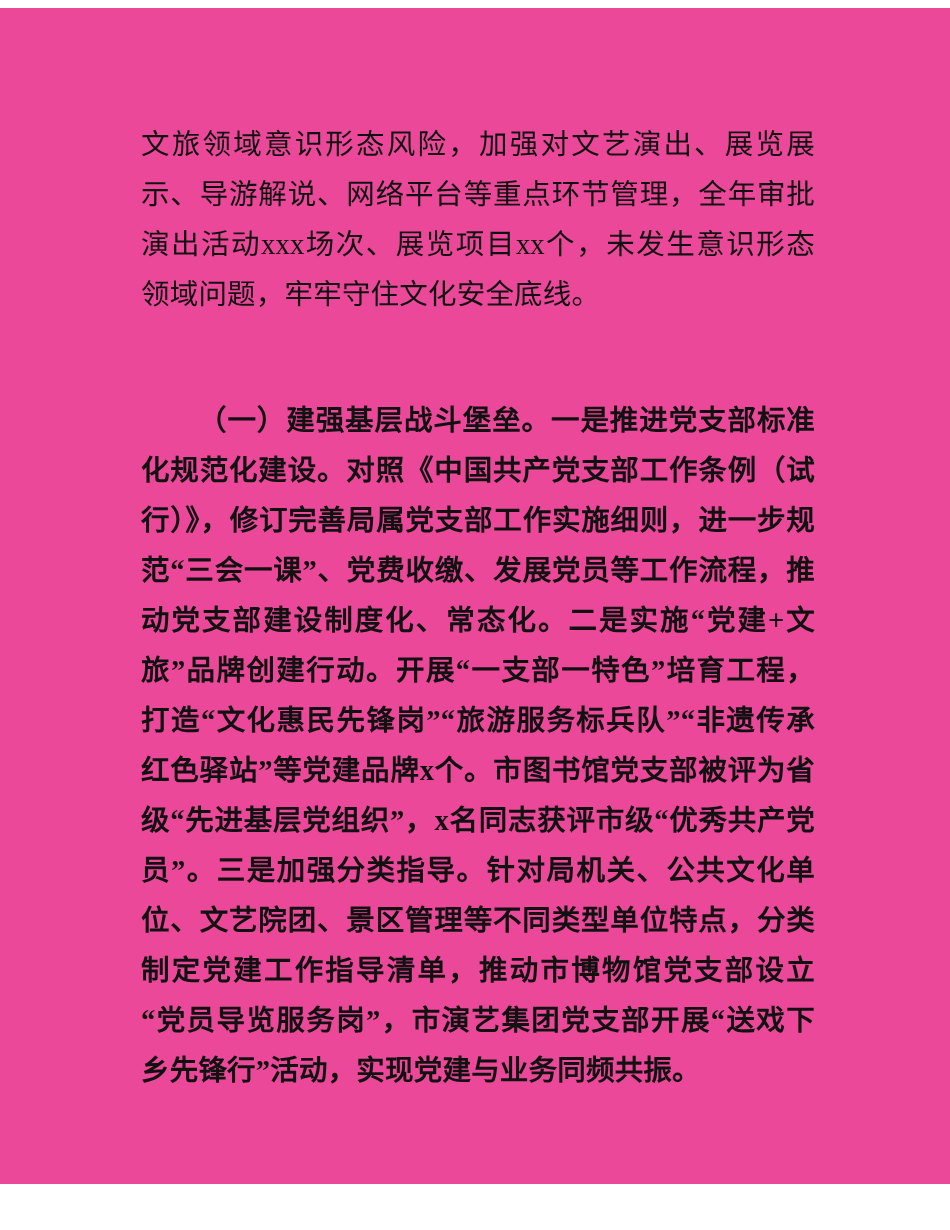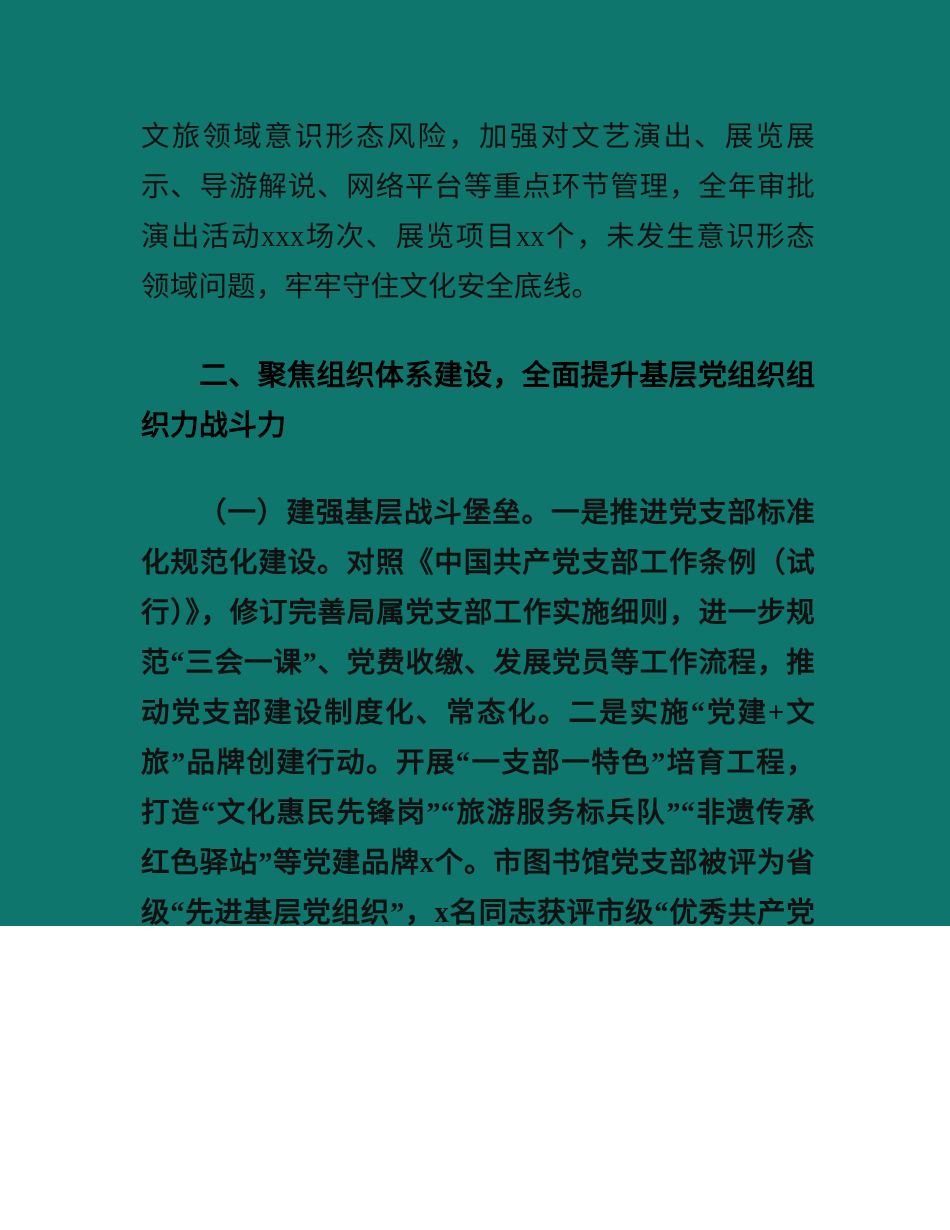--- a/index.html
+++ b/index.html
@@ -5,23 +5,23 @@
 <style>
   html, body {
     margin: 0;
     padding: 0;
     background: #ffffff;
   }
 
   .page {
     position: relative;
     width: 950px;
-    height: 926px;
-    background: #0f766e;
-    margin: 0 auto;
+    height: 1176px;
+    background: #ec4899;
+    margin: 8px auto;
     overflow: hidden;
     box-sizing: border-box;
   }
 
   
   .text-column {
     position: absolute;
     left: 141px;
     top: 112px;
     width: 674px;
@@ -72,21 +72,20 @@
 <body>
 
 <div class="page">
 
   <div class="text-column">
 
     <p class="body-para continued">文旅领域意识形态风险，加强对文艺演出、展览展示、导游解说、网络平台等重点环节管理，全年审批演出活动xxx场次、展览项目xx个，未发生意识形态领域问题，牢牢守住文化安全底线。</p>
 
     <div class="gap-after-para"></div>
 
-    <h2 class="section-heading">二、聚焦组织体系建设，全面提升基层党组织组织力战斗力</h2>
 
     <div class="gap-after-head"></div>
 
     <p class="body-para indented">（一）建强基层战斗堡垒。一是推进党支部标准化规范化建设。对照《中国共产党支部工作条例（试行）》，修订完善局属党支部工作实施细则，进一步规范“三会一课”、党费收缴、发展党员等工作流程，推动党支部建设制度化、常态化。二是实施“党建+文旅”品牌创建行动。开展“一支部一特色”培育工程，打造“文化惠民先锋岗”“旅游服务标兵队”“非遗传承红色驿站”等党建品牌x个。市图书馆党支部被评为省级“先进基层党组织”，x名同志获评市级“优秀共产党员”。三是加强分类指导。针对局机关、公共文化单位、文艺院团、景区管理等不同类型单位特点，分类制定党建工作指导清单，推动市博物馆党支部设立“党员导览服务岗”，市演艺集团党支部开展“送戏下乡先锋行”活动，实现党建与业务同频共振。</p>
 
   </div>
 
 </div>
 
 </body></html>

